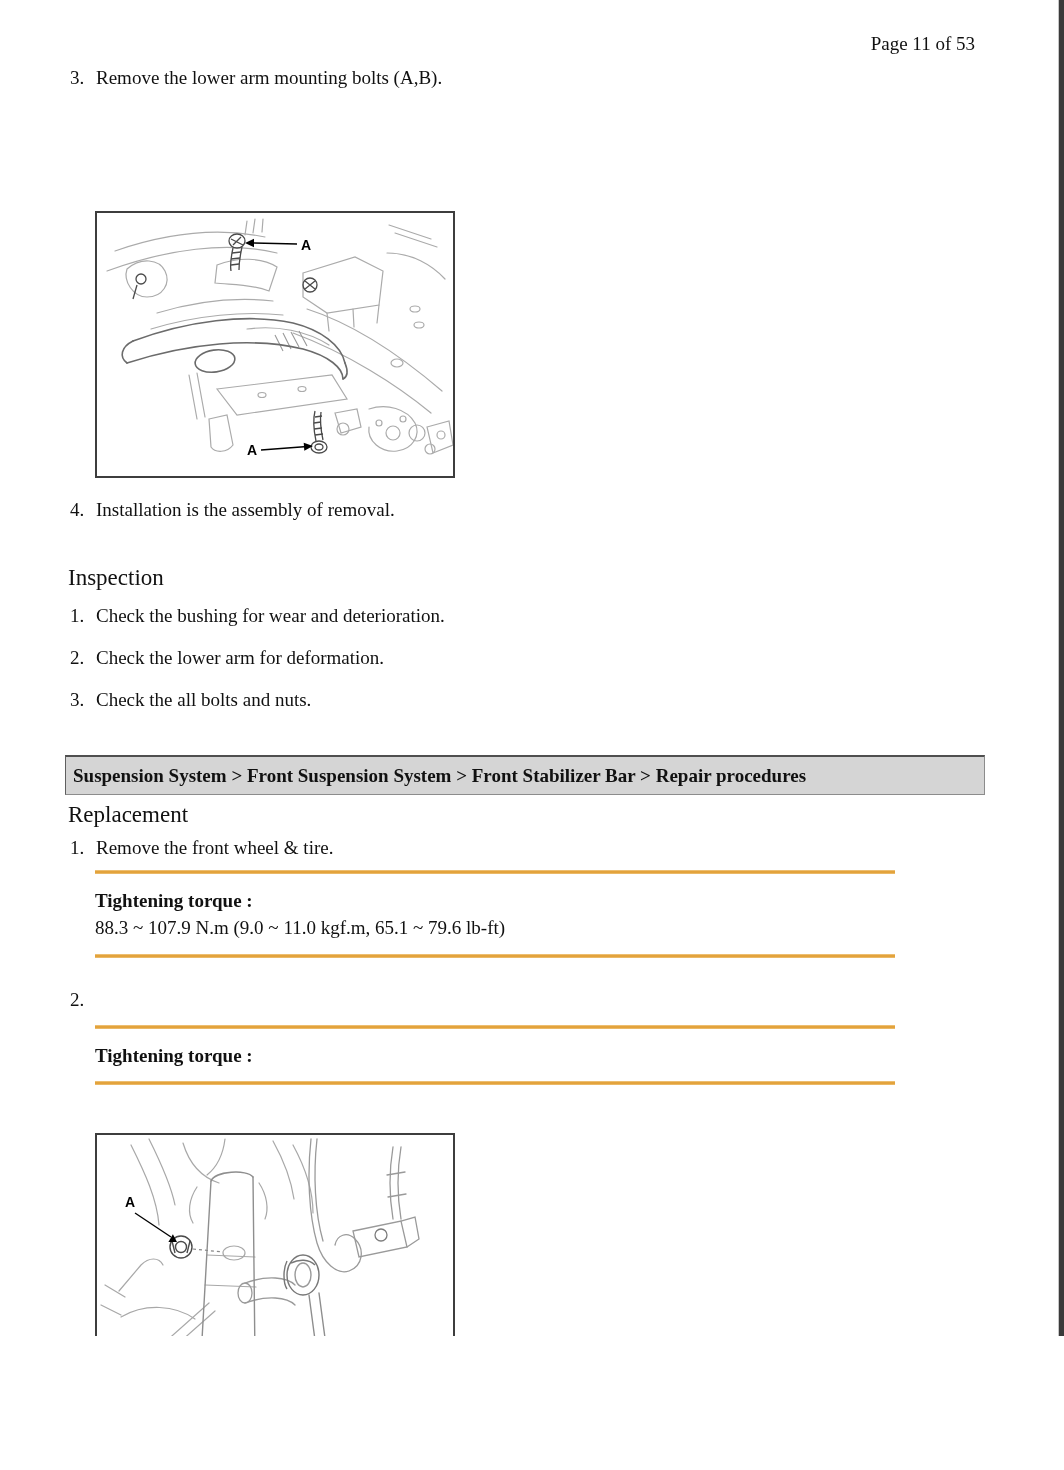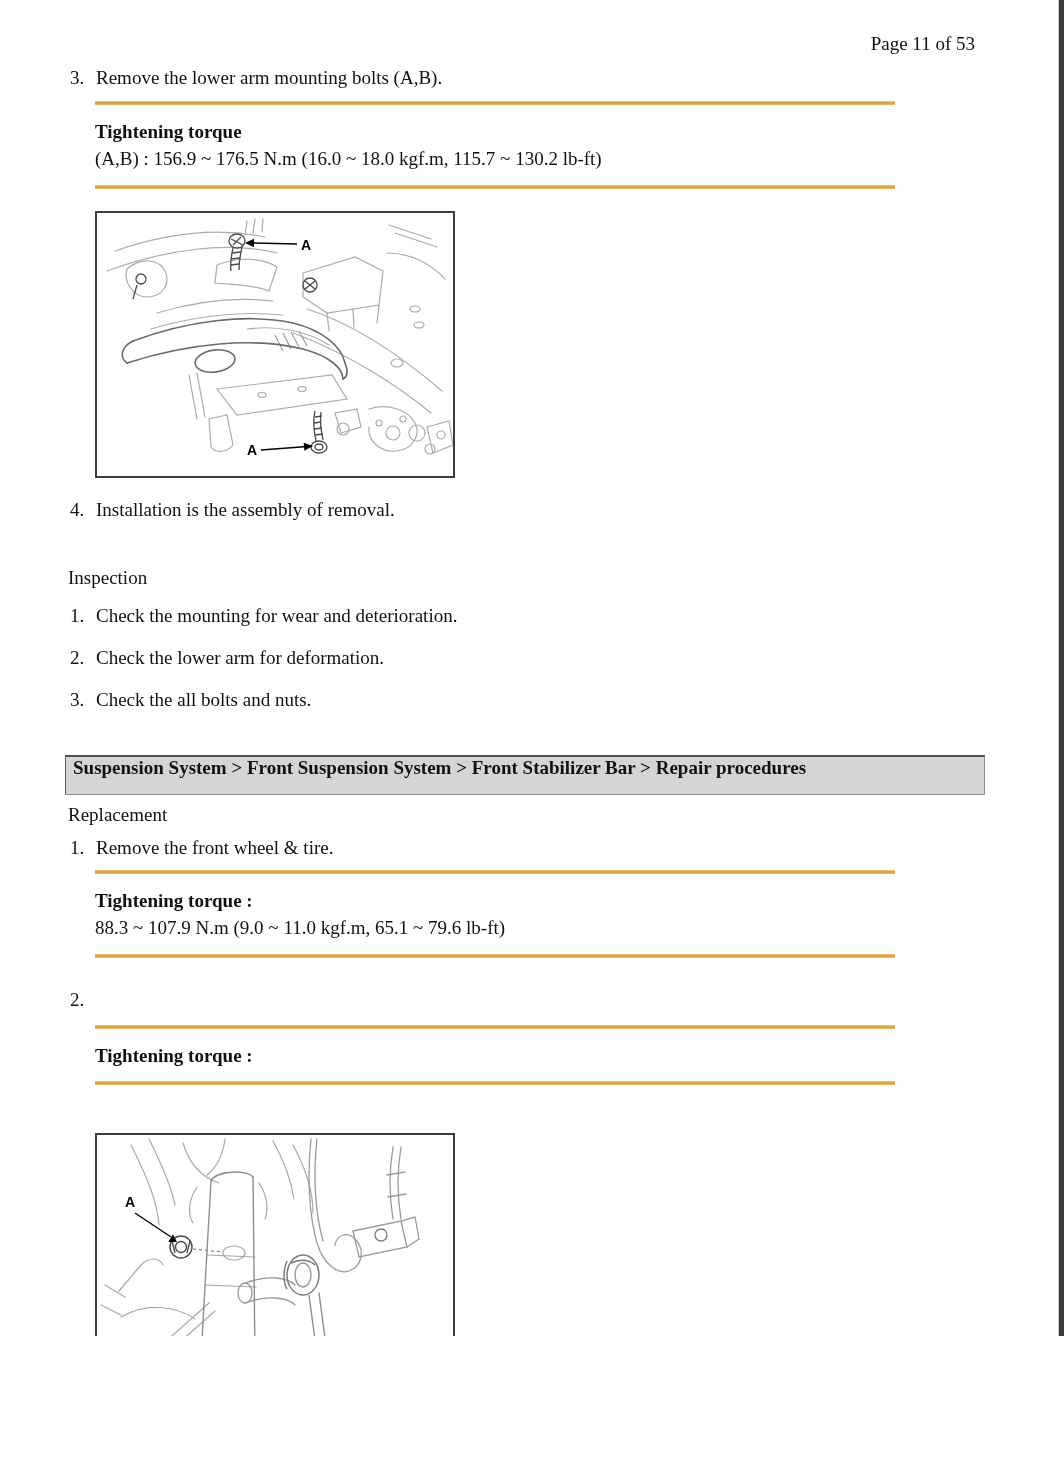--- a/index.html
+++ b/index.html
@@ -8,62 +8,54 @@
     width:1064px;height:1336px;
     background:#ffffff;
     font-family:"Liberation Serif","DejaVu Serif",serif;
     color:#111;
     overflow:hidden;
   }
   .abs{position:absolute;}
   .page-indicator{top:33px;right:89px;font-size:19px;}
   .step-row{left:70px;display:flex;font-size:19px;line-height:24px;}
   .step-row .num{display:inline-block;width:26px;flex:0 0 26px;}
-  .heading{left:68px;font-size:19px;line-height:24px;}
+  .heading{left:68px;font-size:23px;line-height:24px;}
   .torque{left:95px;width:800px;}
   .rule{height:4px;background:linear-gradient(to bottom,#f2cd8d 0%,#e3a33c 35%,#e3a33c 70%,#f0c884 100%);}
   .torque-inner{padding:13px 0 12px 0;}
   .torque-title{font-size:19px;line-height:27px;font-weight:bold;}
   .torque-value{font-size:19px;line-height:28px;}
   .figure{
     left:95px;width:360px;
     border:2px solid #3d3d3d;background:#fff;box-sizing:border-box;
   }
   .figure svg{display:block;}
   .breadcrumb-bar{
     left:65px;top:755px;width:920px;height:40px;box-sizing:border-box;
     background:#d5d5d5;
     border:1px solid #8c8c8c;border-top:2px solid #4f4f4f;border-left:1px solid #5f5f5f;
     font-size:19px;font-weight:bold;color:#111;
-    display:flex;padding-left:7px;
+    display:flex;align-items:center;padding-left:7px;
   }
   .bottom-fade{left:0;top:1396px;width:1064px;height:74px;background:linear-gradient(to bottom,rgba(233,233,233,0) 0%,#e9e9e9 100%);}
   .right-edge{top:0;right:0;width:6px;height:1404px;background:#3a3a3a;border-left:1px solid #c6c6c6;box-sizing:border-box;}
   .fig-label{font-family:"Liberation Sans","DejaVu Sans",sans-serif;font-weight:bold;font-size:14px;fill:#000;}
 </style>
 </head>
 <body>
 
 <div class="page">
 
   <div class="abs page-indicator">Page 11 of 53</div>
 
   <div class="abs step-row" style="top:66px">
     <span class="num">3.</span>
     <span>Remove the lower arm mounting bolts (A,B).</span>
   </div>
 
-  <div class="abs torque" style="top:101px">
-    <div class="rule"></div>
-    <div class="torque-inner">
-      <div class="torque-title">Tightening torque</div>
-      <div class="torque-value">(A,B) : 156.9 ~ 176.5 N.m (16.0 ~ 18.0 kgf.m, 115.7 ~ 130.2 lb-ft)</div>
-    </div>
-    <div class="rule"></div>
-  </div>
 
   <div class="abs figure" style="top:211px;height:267px">
     <svg width="356" height="263" viewBox="0 0 356 263">
       <g fill="none" stroke="#ababab" stroke-width="1.2" stroke-linecap="round">
         <path d="M18,38 C70,20 120,14 168,24"></path>
         <path d="M10,58 C70,36 130,28 180,40"></path>
         <path d="M60,100 C100,88 140,84 176,88"></path>
         <path d="M54,116 C100,102 148,98 186,102"></path>
         <path d="M30,56 C44,44 62,46 68,58 C74,70 66,84 50,84 C36,84 26,68 30,56"></path>
         <path d="M150,8 L148,22 M158,6 L156,20 M166,6 L165,19"></path>
@@ -133,21 +125,21 @@
 
   <div class="abs step-row" style="top:498px">
     <span class="num">4.</span>
     <span>Installation is the assembly of removal.</span>
   </div>
 
   <div class="abs heading" style="top:566px">Inspection</div>
 
   <div class="abs step-row" style="top:604px">
     <span class="num">1.</span>
-    <span>Check the mounting for wear and deterioration.</span>
+    <span>Check the bushing for wear and deterioration.</span>
   </div>
   <div class="abs step-row" style="top:646px">
     <span class="num">2.</span>
     <span>Check the lower arm for deformation.</span>
   </div>
   <div class="abs step-row" style="top:688px">
     <span class="num">3.</span>
     <span>Check the all bolts and nuts.</span>
   </div>
 

